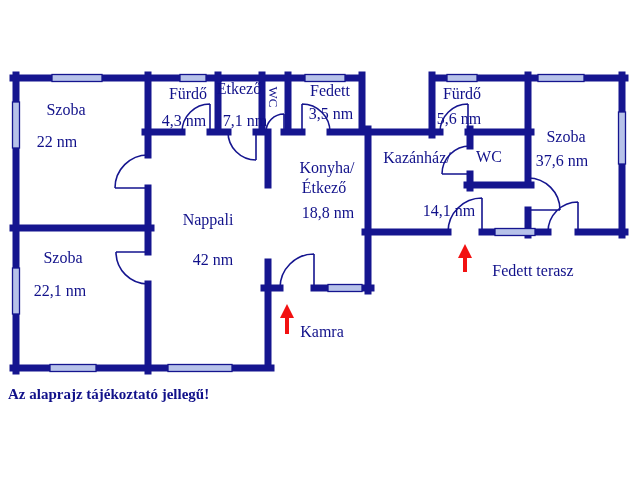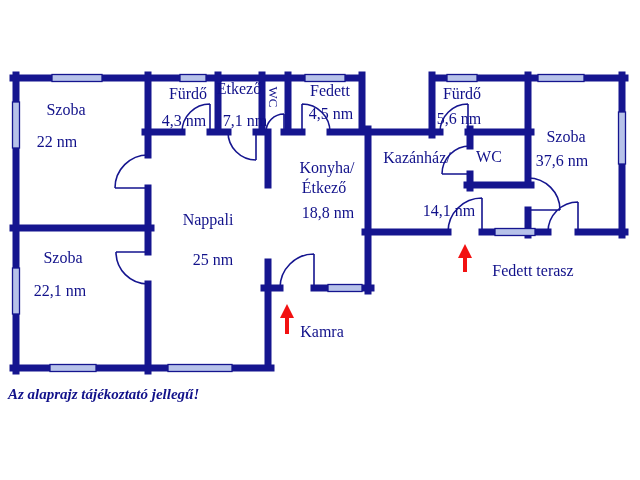--- a/index.html
+++ b/index.html
@@ -16,21 +16,20 @@
     font-size:16px;
     color:#11118a;
     white-space:nowrap;
     line-height:1;
   }
   .lbl.small{font-size:13px;}
   .lbl.rot{transform:translate(-50%,-50%) rotate(90deg);}
   .note{
     position:absolute;
     left:8px;top:386px;
-    font-style:italic;
     font-weight:700;
     font-size:15px;
     color:#11118a;
     white-space:nowrap;
   }
   svg{position:absolute;left:0;top:0;}
 </style>
 </head>
 <body>
 
@@ -101,32 +100,32 @@
     </g>
   </svg>
 
   <div class="lbl" style="left:66px;top:110px">Szoba</div>
   <div class="lbl" style="left:57px;top:142px">22 nm</div>
 
   <div class="lbl" style="left:63px;top:258px">Szoba</div>
   <div class="lbl" style="left:60px;top:291px">22,1 nm</div>
 
   <div class="lbl" style="left:208px;top:220px">Nappali</div>
-  <div class="lbl" style="left:213px;top:260px">25 nm</div>
+  <div class="lbl" style="left:213px;top:260px">42 nm</div>
 
   <div class="lbl" style="left:188px;top:94px">Fürdő</div>
   <div class="lbl" style="left:184px;top:121px">4,3 nm</div>
 
   <div class="lbl" style="left:239px;top:89px">Étkező</div>
   <div class="lbl" style="left:245px;top:121px">7,1 nm</div>
 
   <div class="lbl small rot" style="left:273px;top:97px">WC</div>
 
   <div class="lbl" style="left:330px;top:91px">Fedett</div>
-  <div class="lbl" style="left:331px;top:114px">4,5 nm</div>
+  <div class="lbl" style="left:331px;top:114px">3,5 nm</div>
 
   <div class="lbl" style="left:327px;top:168px">Konyha/</div>
   <div class="lbl" style="left:324px;top:188px">Étkező</div>
   <div class="lbl" style="left:328px;top:213px">18,8 nm</div>
 
   <div class="lbl" style="left:417px;top:158px">Kazánház/</div>
   <div class="lbl" style="left:449px;top:211px">14,1 nm</div>
 
   <div class="lbl" style="left:462px;top:94px">Fürdő</div>
   <div class="lbl" style="left:459px;top:119px">5,6 nm</div>

